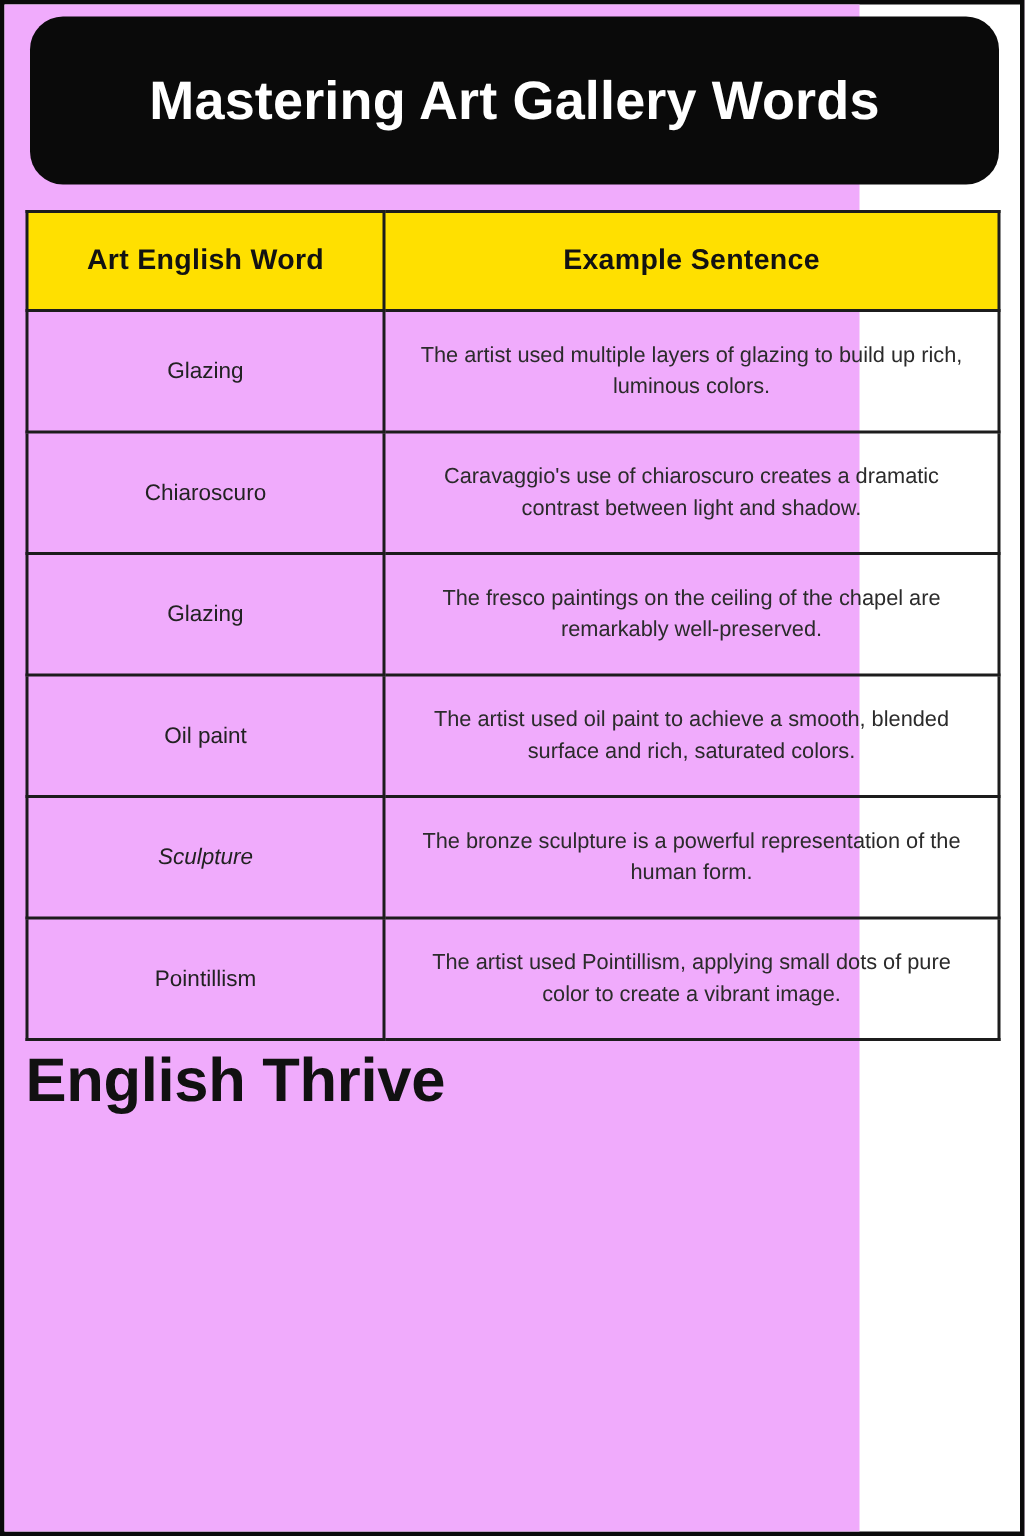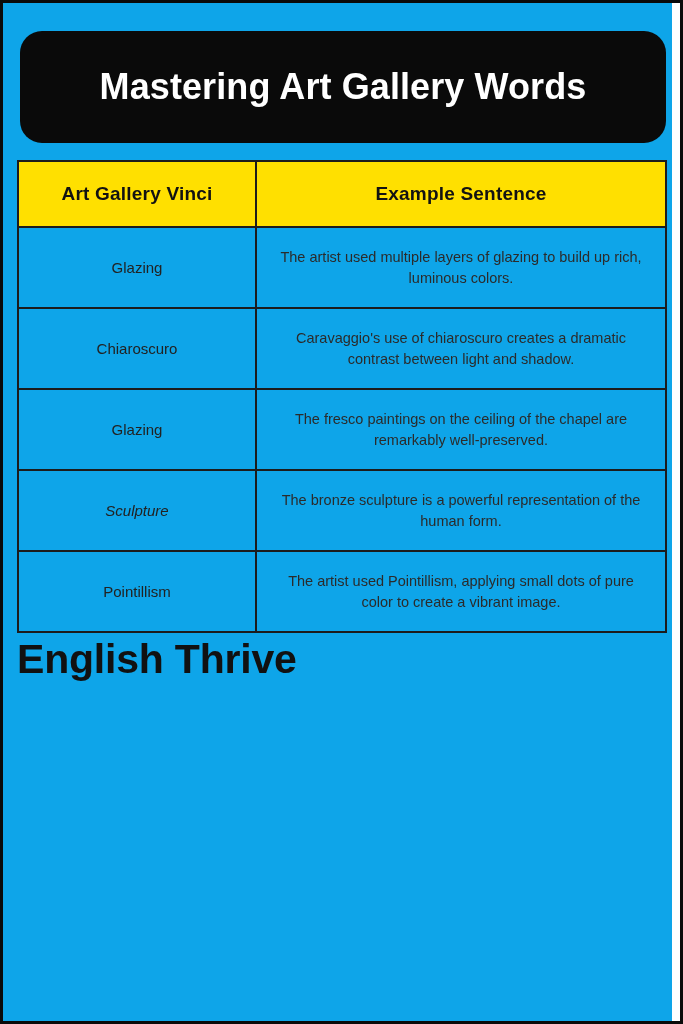--- a/index.html
+++ b/index.html
@@ -23,24 +23,24 @@
     top: 0; left: 0;
     width: 683px;
     height: 1024px;
     border: 3px solid #0a0a0a;
     background: #ffffff;
   }
 
   .page-inner {
     position: absolute;
     top: 0; left: 0;
-    width: 669px;
+    width: 570px;
     height: 1018px;
-    padding: 28px 14px 0 14px;
-    background: #0ea5e9;
+    padding: 8px 14px 0 14px;
+    background: #f0abfc;
   }
 
   
   .title-banner {
     width: 646px;
     height: 112px;
     margin-left: 3px;
     background: #0a0a0a;
     border-radius: 22px;
     display: flex;
@@ -144,36 +144,40 @@
     </div>
 
     <div class="table-wrap">
       <table class="vocab-table" style="border-color: rgb(28, 28, 28);">
         <colgroup>
           <col class="col-word">
           <col class="col-sent">
         </colgroup>
         <thead>
           <tr>
-            <th style="background: rgb(255, 224, 0); color: rgb(18, 18, 18); border-color: rgb(28, 28, 28);">Art Gallery Vinci</th>
+            <th style="background: rgb(255, 224, 0); color: rgb(18, 18, 18); border-color: rgb(28, 28, 28);">Art English Word</th>
             <th style="background: rgb(255, 224, 0); color: rgb(18, 18, 18); border-color: rgb(28, 28, 28);">Example Sentence</th>
           </tr>
         </thead>
         <tbody id="table-body">
             <tr>
               <td class="cell-word" style="border-color: rgb(28, 28, 28);">Glazing</td>
               <td class="cell-sentence" style="border-color: rgb(28, 28, 28);">The artist used multiple layers of glazing to build up rich, luminous colors.</td>
             </tr>
             <tr>
               <td class="cell-word" style="border-color: rgb(28, 28, 28);">Chiaroscuro</td>
               <td class="cell-sentence" style="border-color: rgb(28, 28, 28);">Caravaggio's use of chiaroscuro creates a dramatic contrast between light and shadow.</td>
             </tr>
             <tr>
               <td class="cell-word" style="border-color: rgb(28, 28, 28);">Glazing</td>
               <td class="cell-sentence" style="border-color: rgb(28, 28, 28);">The fresco paintings on the ceiling of the chapel are remarkably well-preserved.</td>
+            </tr>
+            <tr>
+              <td class="cell-word" style="border-color: rgb(28, 28, 28);">Oil paint</td>
+              <td class="cell-sentence" style="border-color: rgb(28, 28, 28);">The artist used oil paint to achieve a smooth, blended surface and rich, saturated colors.</td>
             </tr>
             <tr>
               <td class="cell-word" style="border-color: rgb(28, 28, 28); font-style: italic;">Sculpture</td>
               <td class="cell-sentence" style="border-color: rgb(28, 28, 28);">The bronze sculpture is a powerful representation of the human form.</td>
             </tr>
             <tr>
               <td class="cell-word" style="border-color: rgb(28, 28, 28);">Pointillism</td>
               <td class="cell-sentence" style="border-color: rgb(28, 28, 28);">The artist used Pointillism, applying small dots of pure color to create a vibrant image.</td>
             </tr>
           </tbody>

